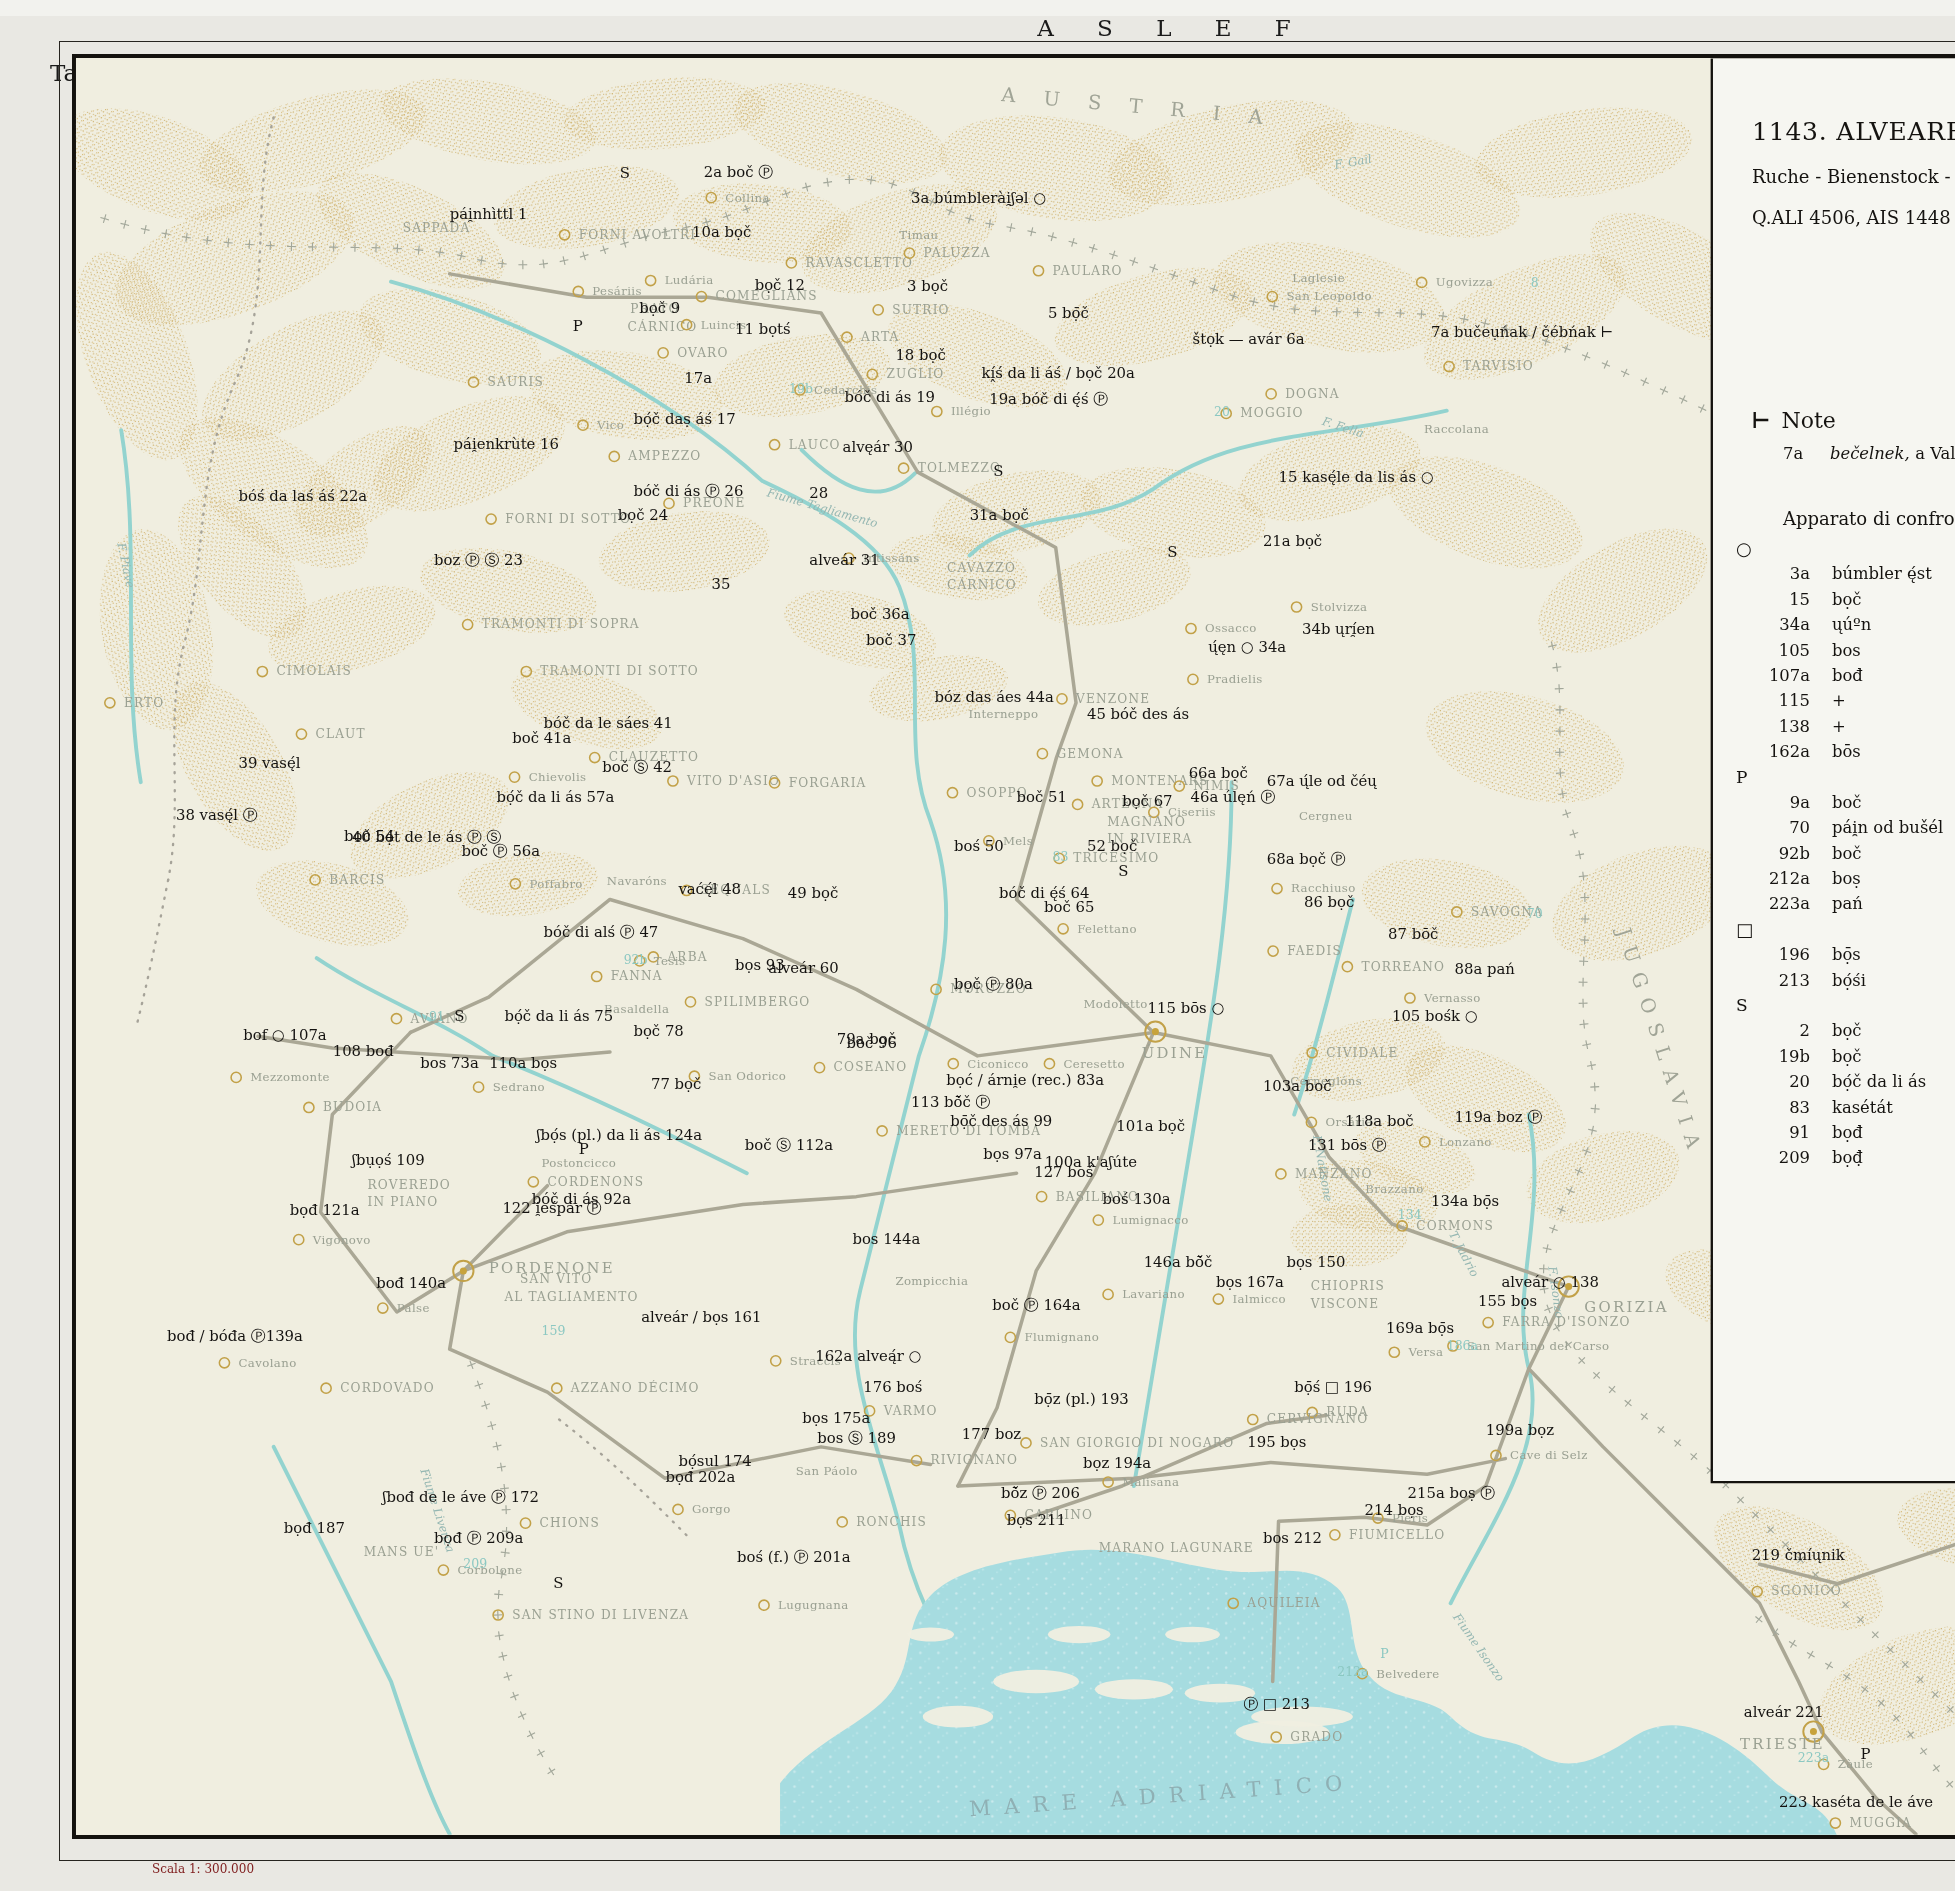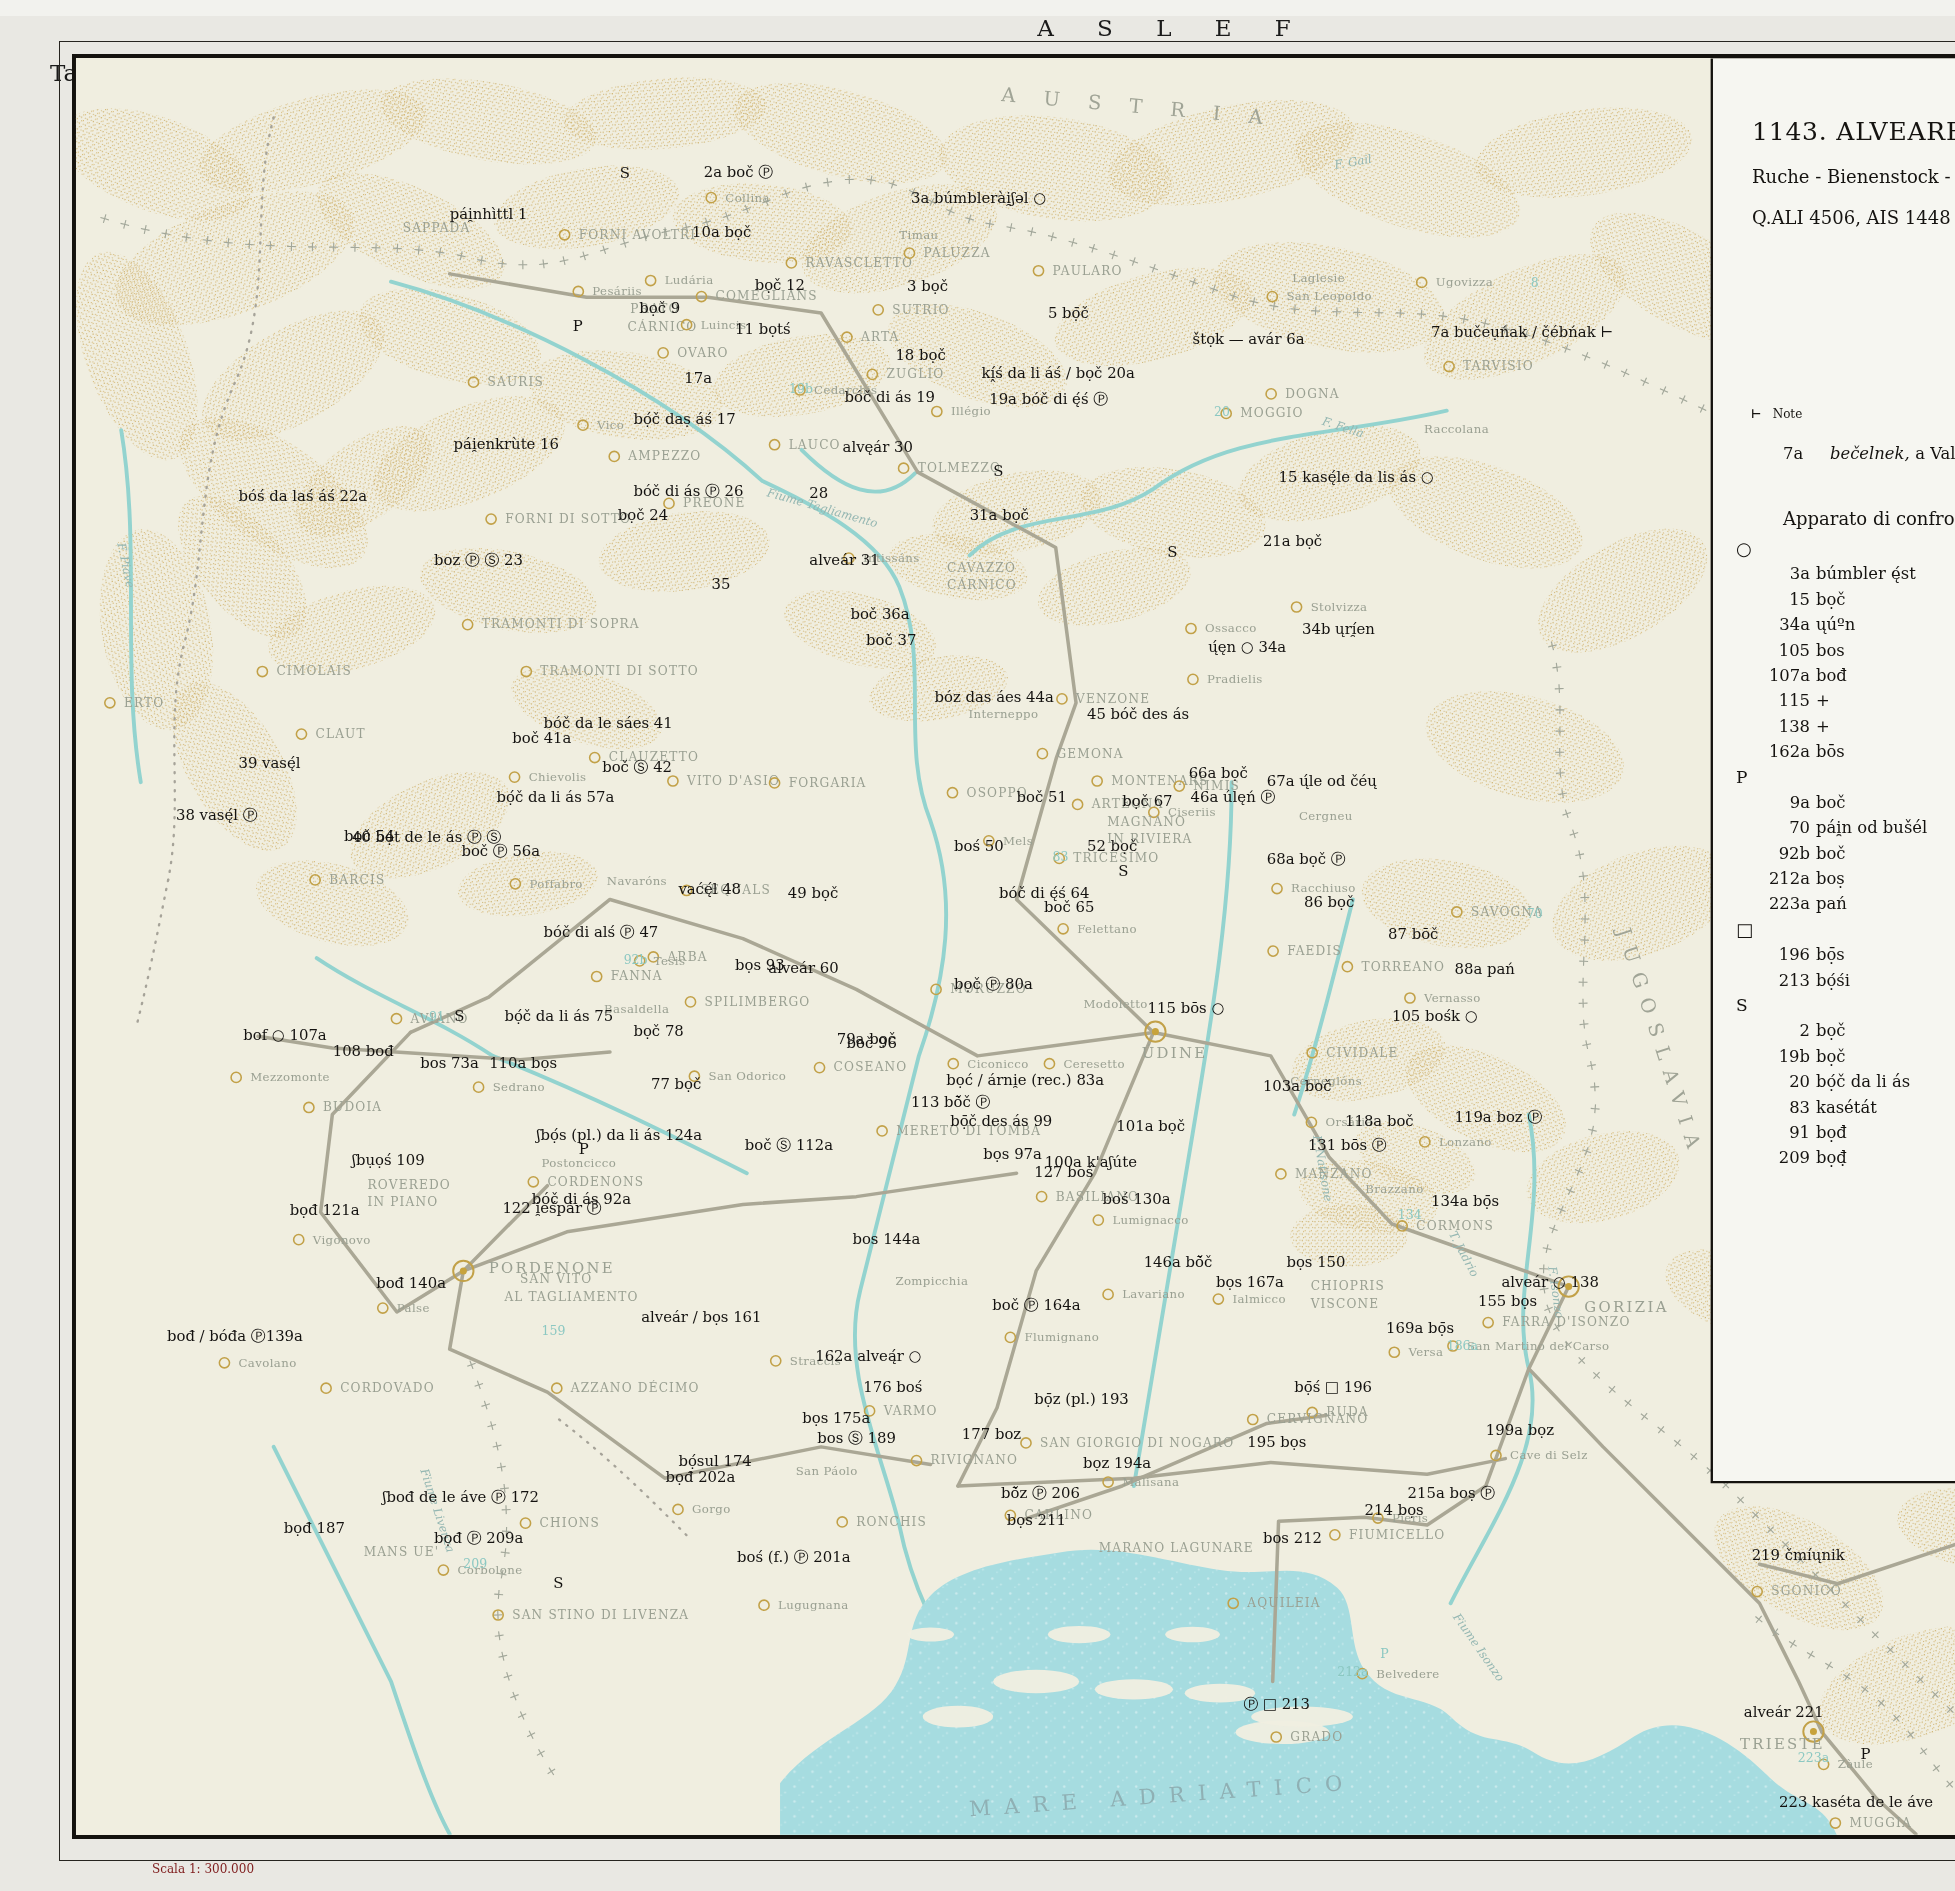--- a/index.html
+++ b/index.html
@@ -15,29 +15,29 @@
   #hdr-center{left:50%;transform:translateX(-50%);letter-spacing:18px;}
   #frame-outer{position:absolute;left:59px;top:41px;width:2201px;height:1818px;border:1.6px solid #26241f;}
   #frame-inner{position:absolute;left:72px;top:54px;width:2175px;height:1785px;border:4.3px solid #14120e;box-sizing:border-box;background:#f0eee0;}
   #mapsvg{position:absolute;left:0;top:0;}
   #scala{position:absolute;left:152px;top:1862px;font-size:12px;color:#7f1d1d;}
   
   .lg{position:absolute;color:#151310;white-space:nowrap;}
   #lg-title{left:1752px;top:117px;font-size:25px;letter-spacing:0.8px;}
   #lg-sub{left:1752px;top:166px;font-size:18px;}
   #lg-ref{left:1752px;top:207px;font-size:18px;}
-  #lg-note-h{left:1751px;top:407px;font-size:12px;}
+  #lg-note-h{left:1751px;top:407px;font-size:22px;}
   #lg-note-h b{font-weight:bold;margin-right:11px;}
   #lg-note-item{left:1783px;top:444px;font-size:16.4px;}
   #lg-note-item .num{display:inline-block;width:47px;}
   #lg-note-item i{margin-right:5.5px;}
   #lg-conf-h{left:1783px;top:508px;font-size:18px;}
   #conf-rows{position:absolute;left:1736px;top:536px;font-size:16.4px;color:#151310;}
   .conf-row{height:25.4px;line-height:25.4px;white-space:nowrap;}
-  .conf-row .num{display:inline-block;width:74px;text-align:right;margin-right:6px;}
+  .conf-row .num{display:inline-block;width:74px;text-align:right;margin-right:22px;}
   .conf-row .sec{font-size:17px;}
   .conf-row .sym{font-size:18px;}
 </style>
 </head>
 <body>
 
 <div id="page">
   <div class="hdr" id="hdr-left">Tav. 334</div>
   <div class="hdr" id="hdr-center">A  S  L  E  F</div>
 

